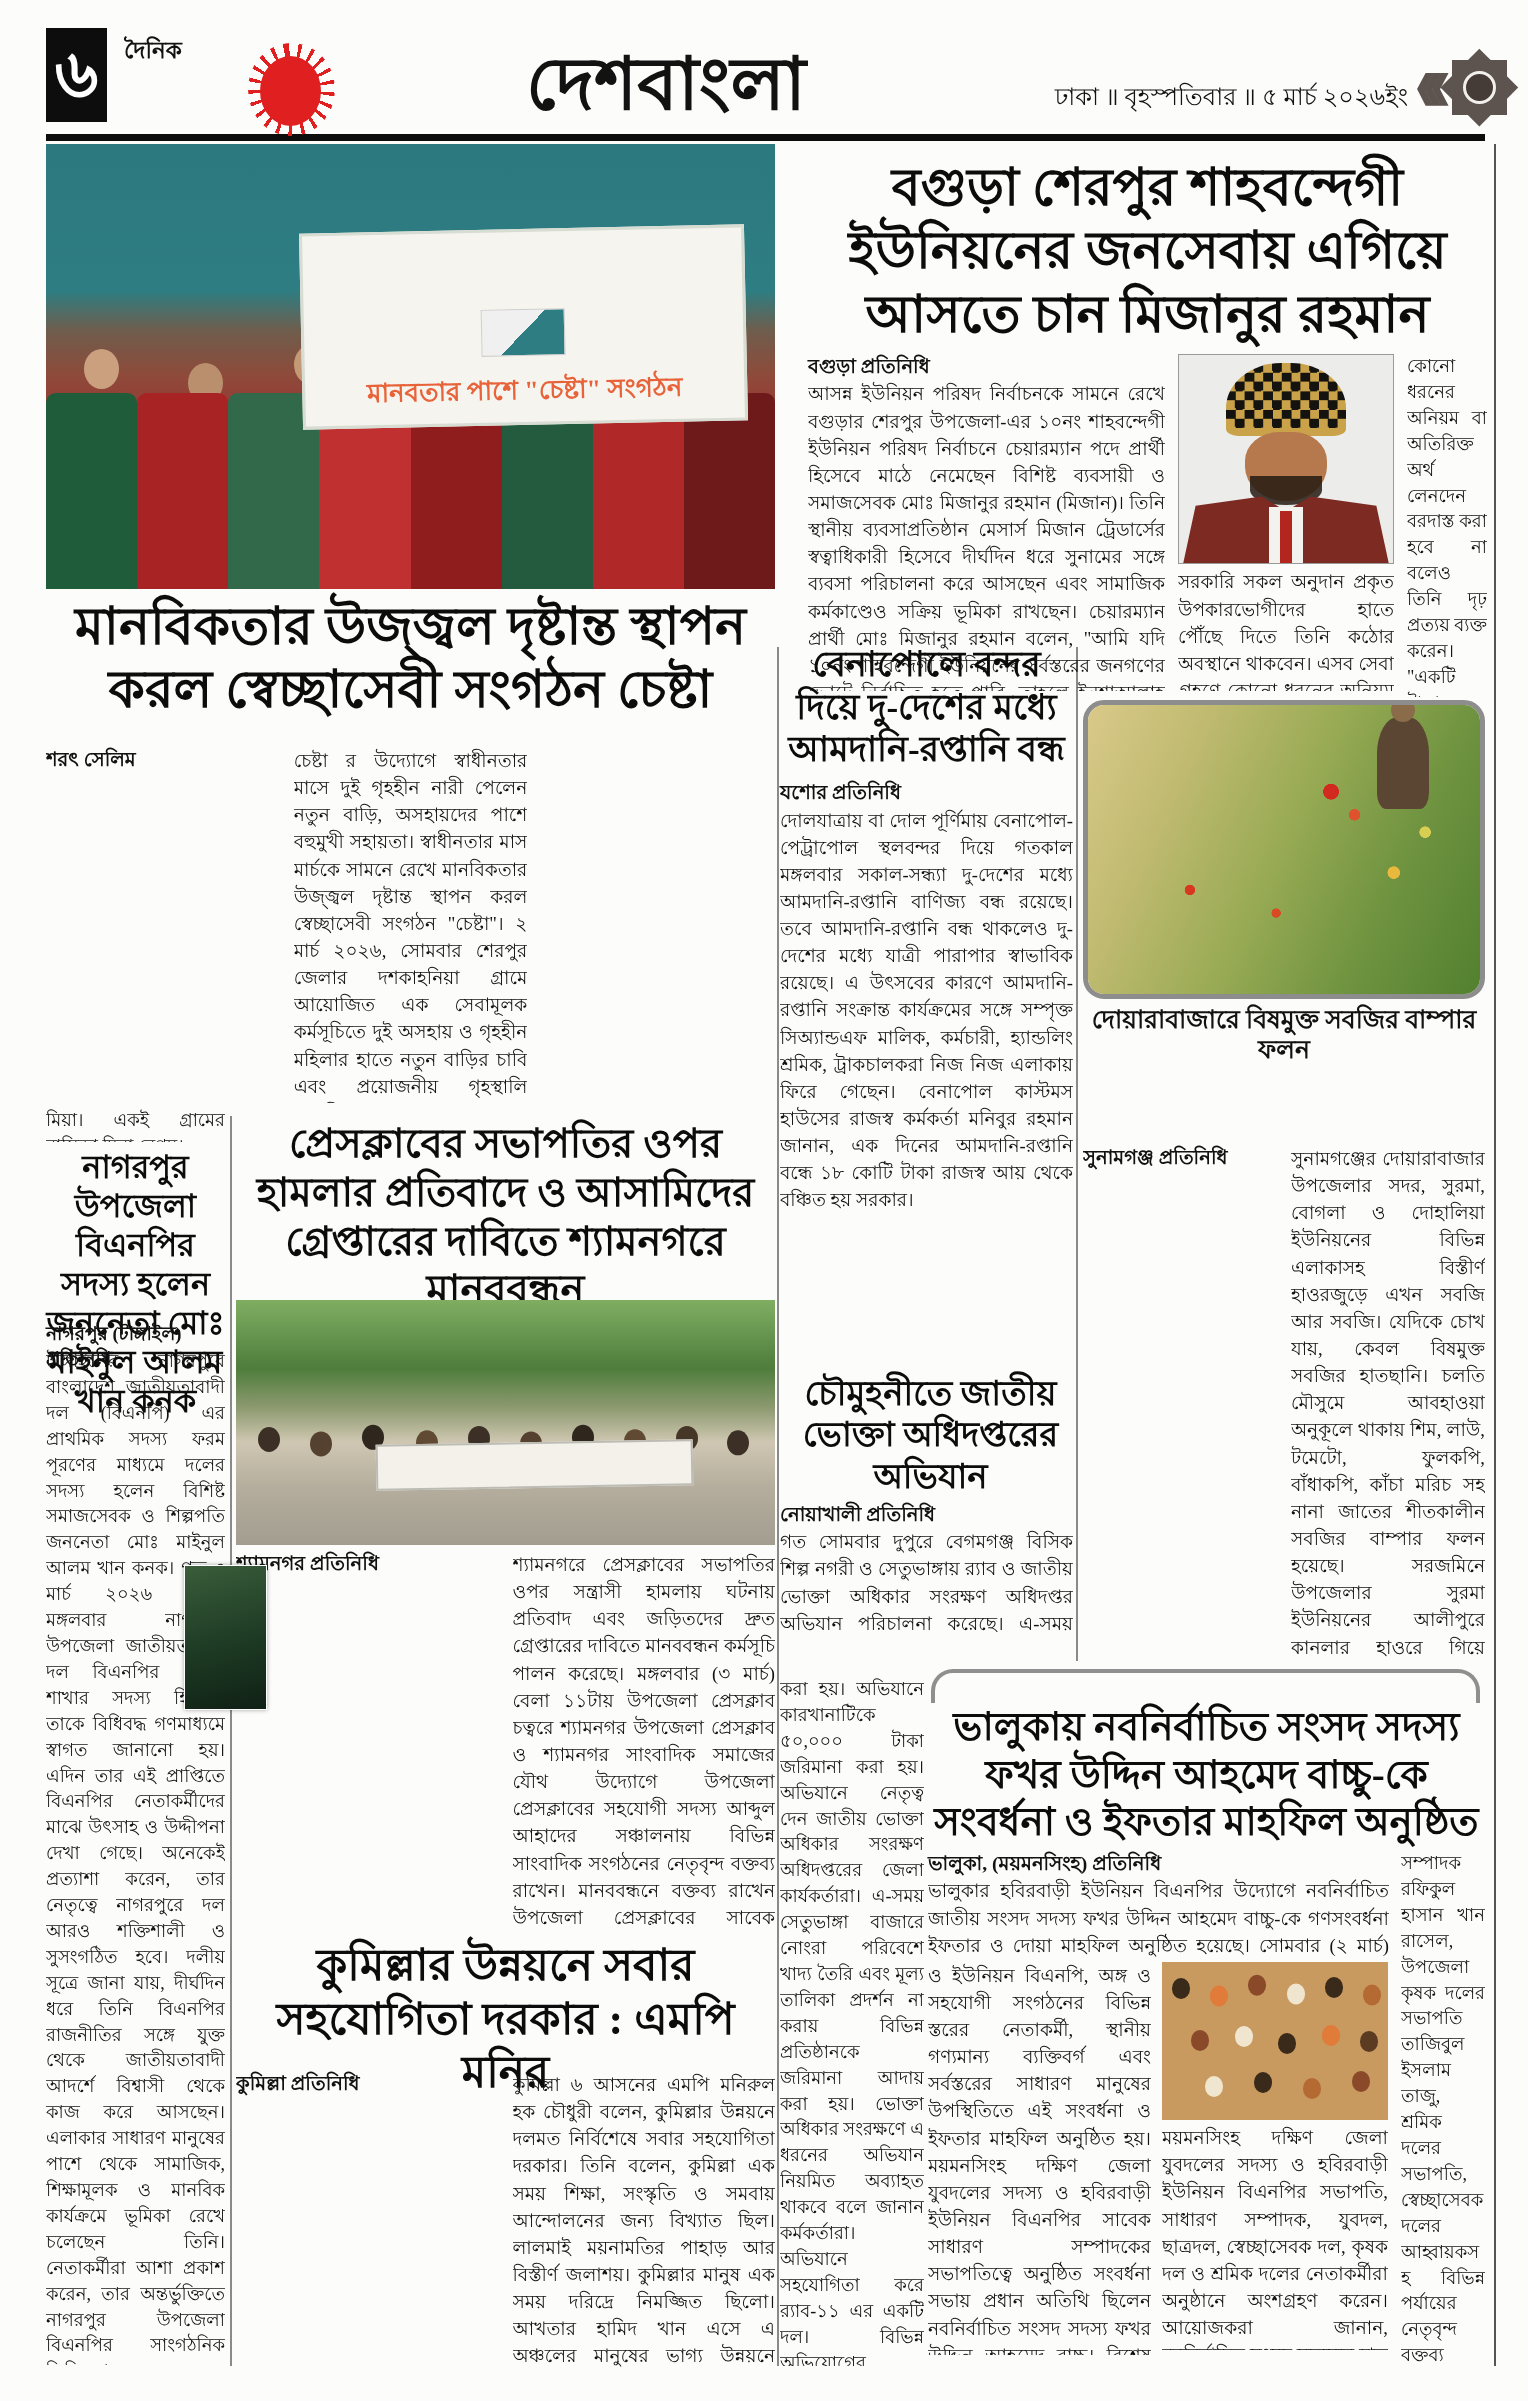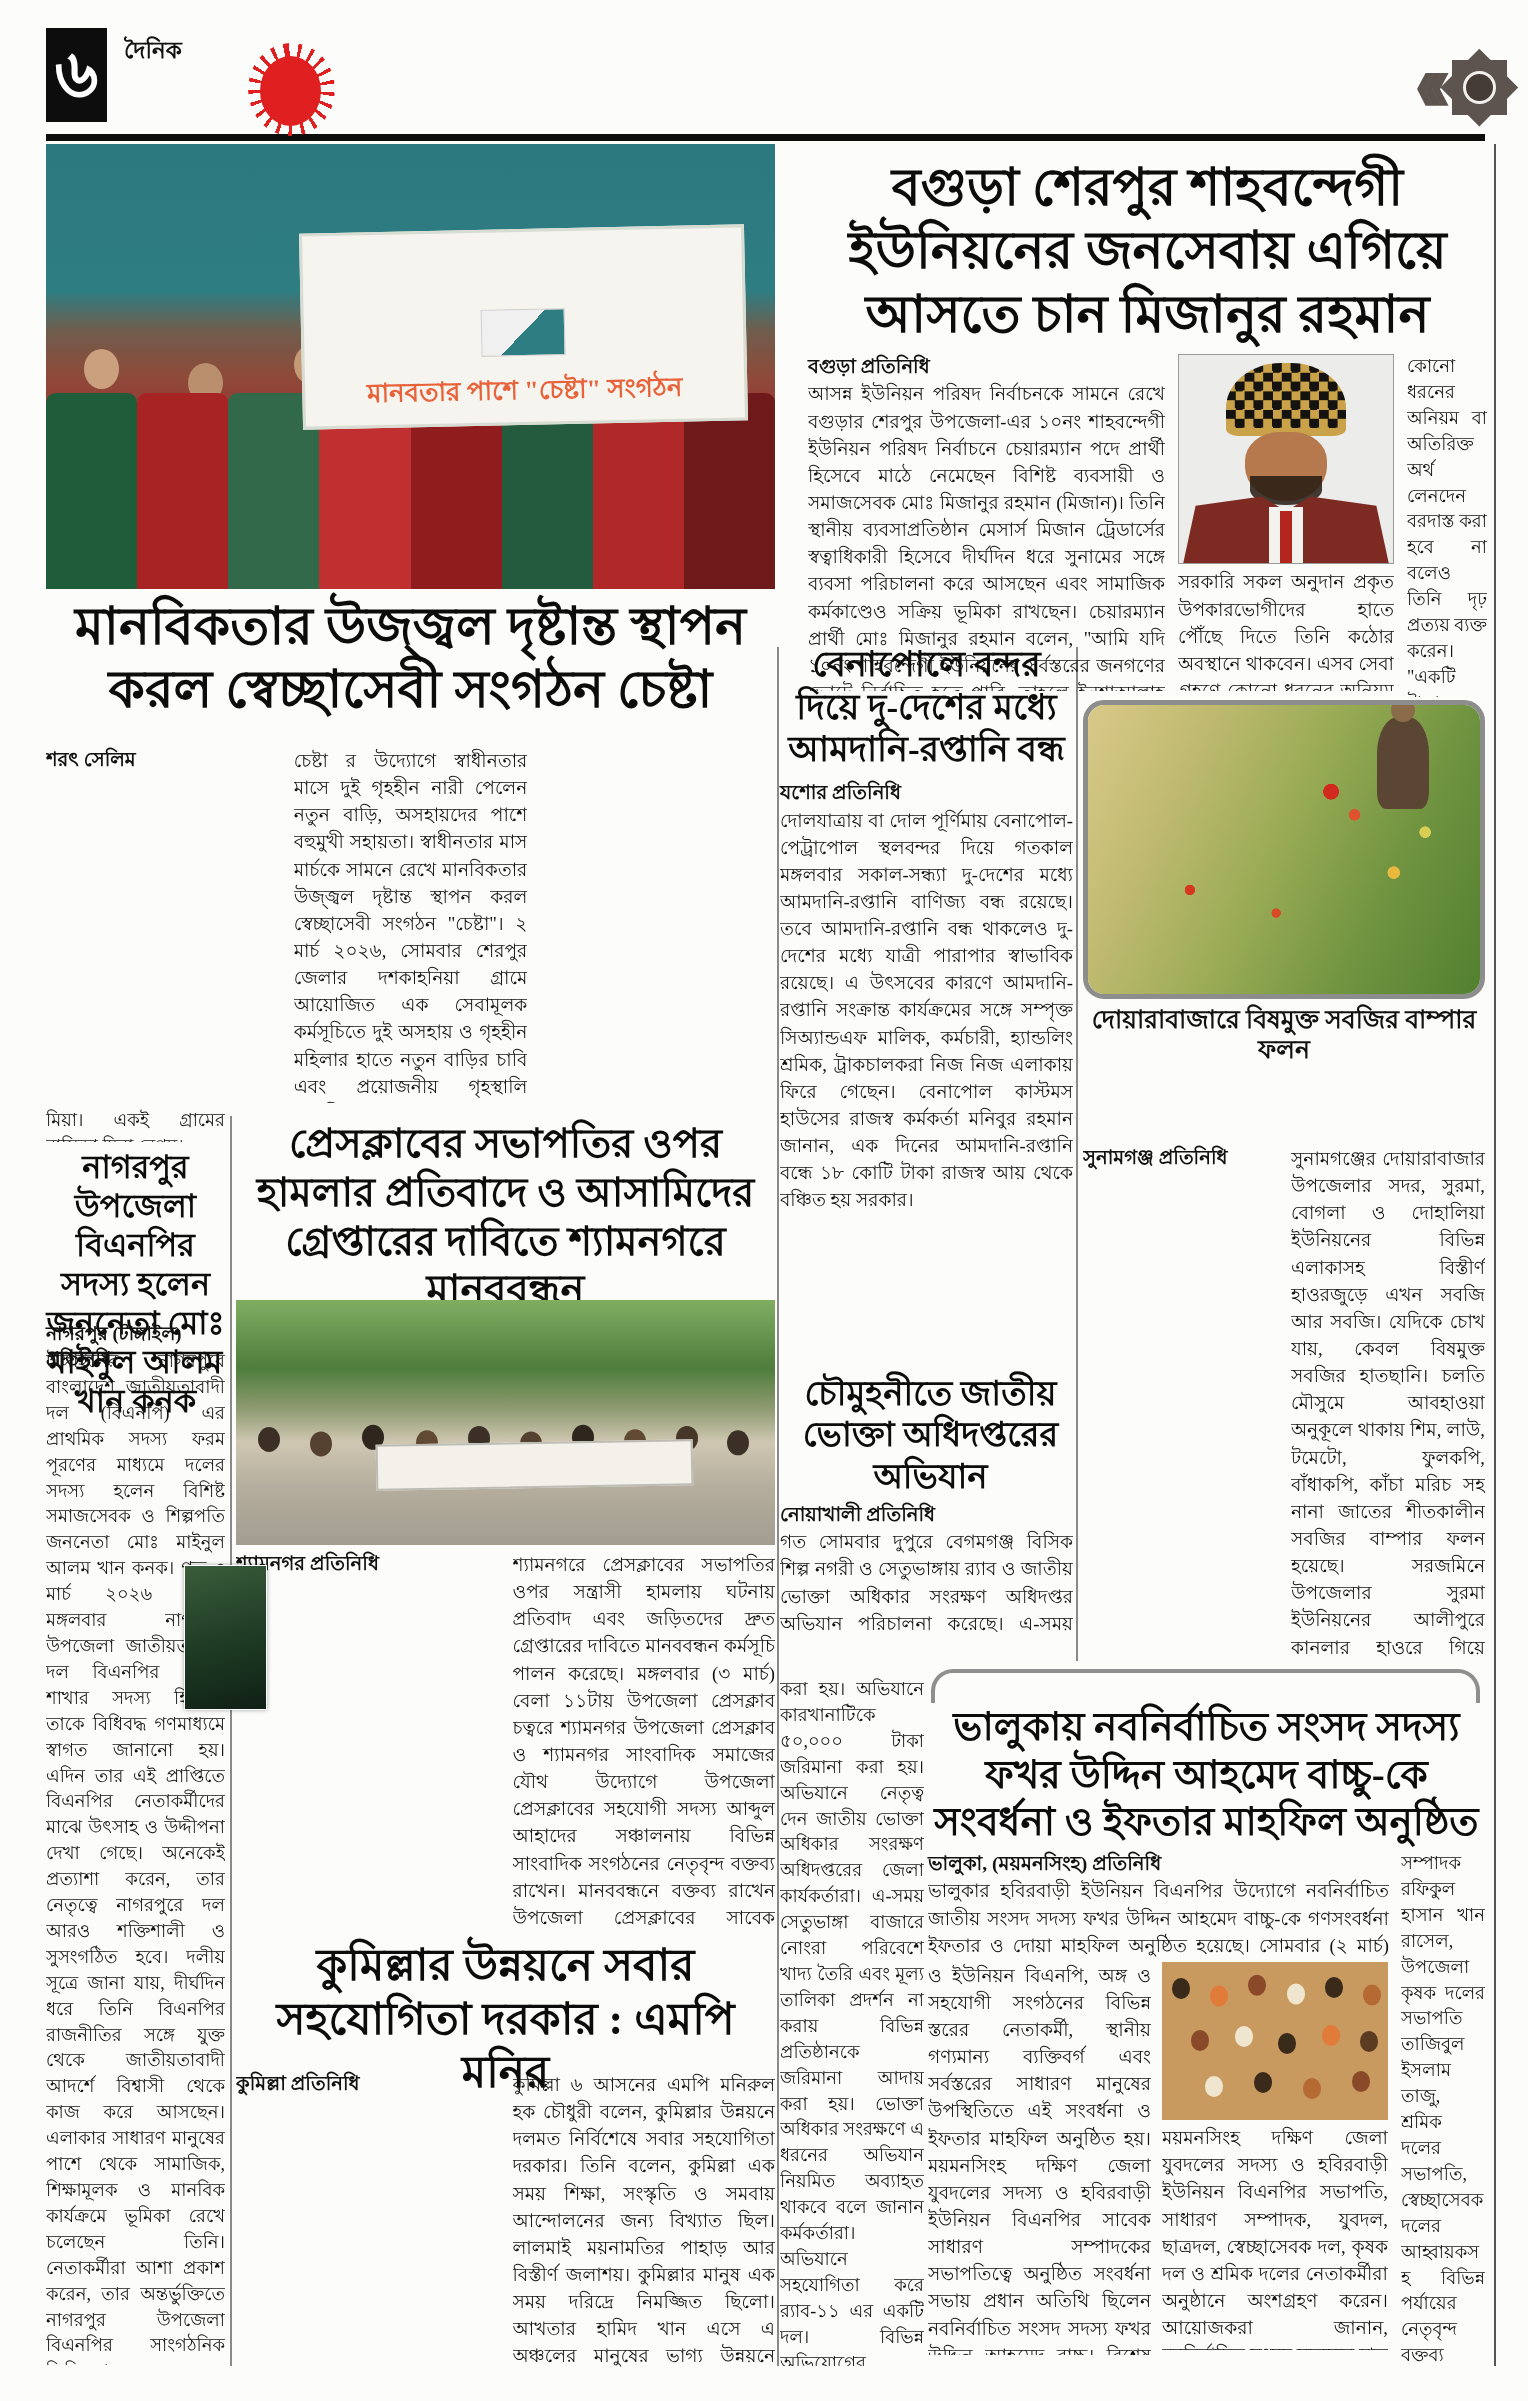--- a/index.html
+++ b/index.html
@@ -92,20 +92,22 @@
 <body>
 
 <div class="page">
 
   <div class="abs pagenum">৬</div>
   <div class="abs masthead-top">দৈনিক</div>
   <div class="abs sun">
       <span class="rays"></span>
       <span class="core"></span>
     </div>
+  <div class="abs section-title">দেশবাংলা</div>
+  <div class="abs dateline">ঢাকা ॥ বৃহস্পতিবার ॥ ৫ মার্চ ২০২৬ইং</div>
   <div class="abs ornament">
     <span class="chev">❮❮❮</span>
     <span class="star8">
         <i class="sq"></i>
         <i class="sq r"></i>
         <i class="core"></i>
       </span>
   </div>
   <div class="abs header-rule"></div>
 

